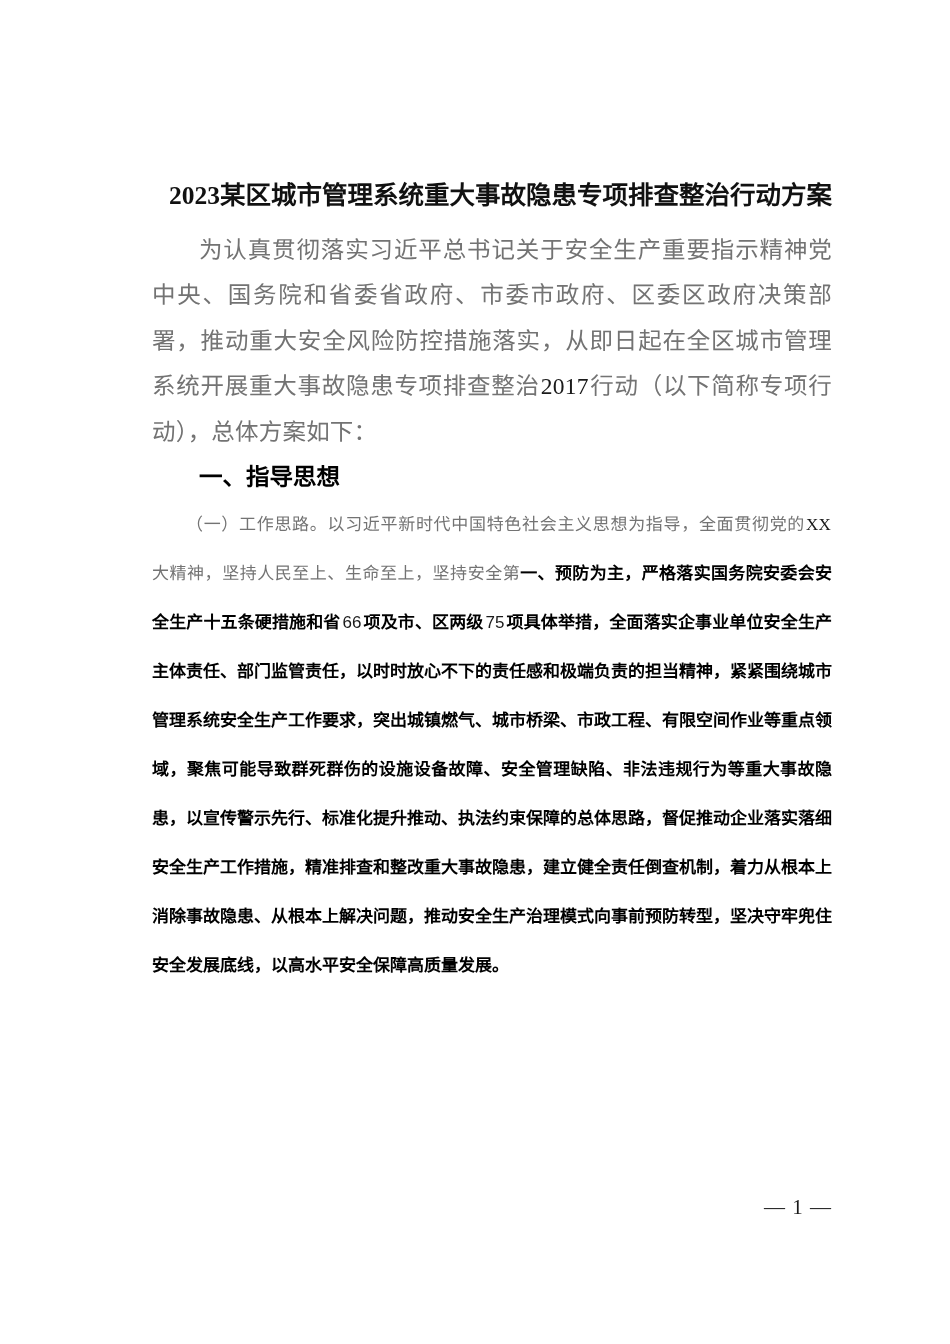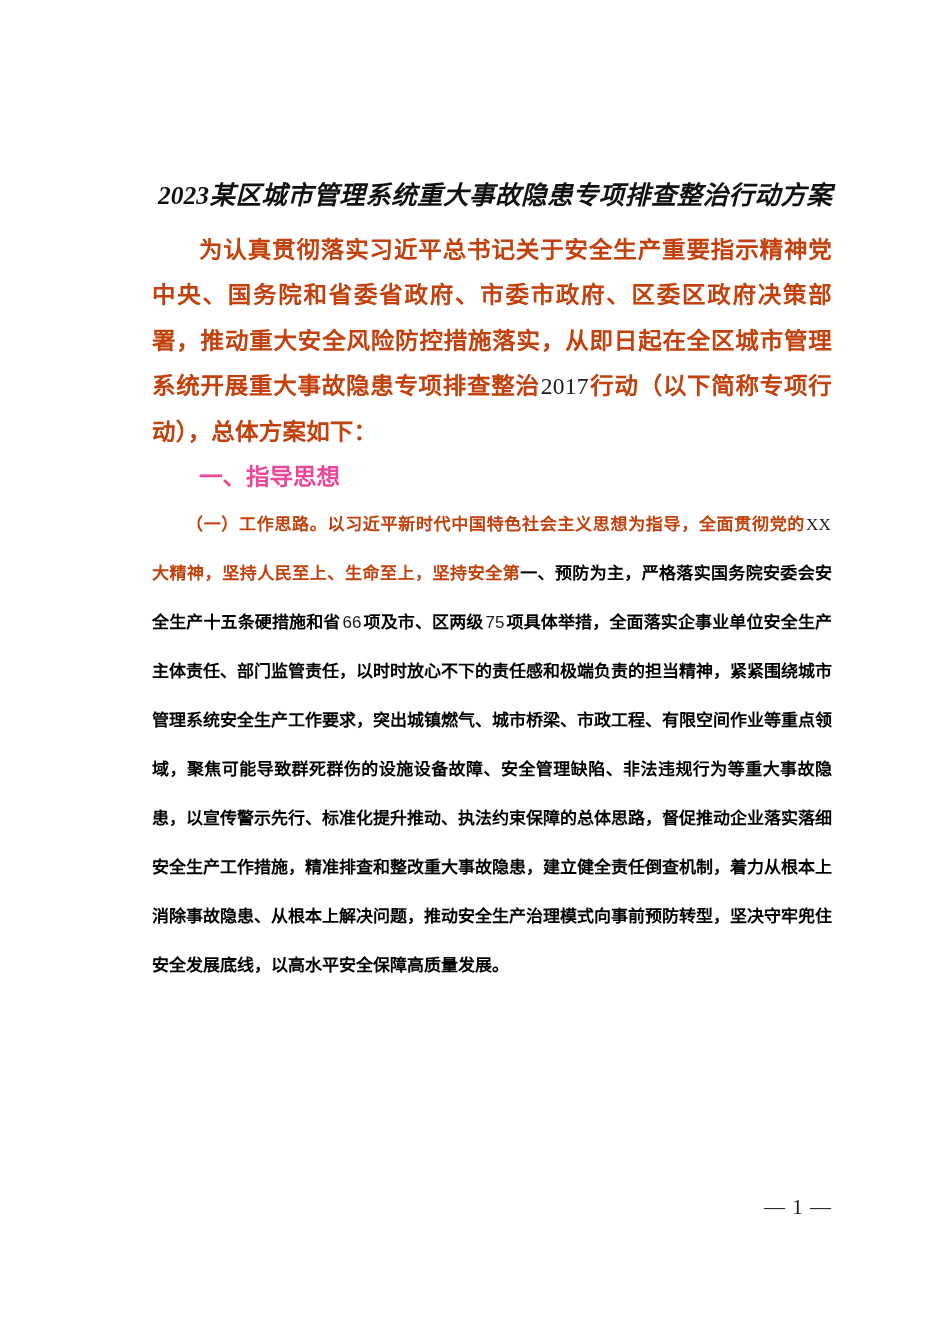--- a/index.html
+++ b/index.html
@@ -39,23 +39,22 @@
   .doc-title {
     font-family: "Liberation Serif", "DejaVu Serif", serif;
     font-weight: 700;
     font-size: 25.5px;
     line-height: 40px;
     letter-spacing: 0px;
     text-align: justify;
     text-align-last: justify;
     white-space: nowrap;
     color: #111111;
-    margin: 0 0 12px 6px;
+    margin: 0 0 12px 17px;
     padding: 0;
-    font-style: italic;
   }
 
   
   .p-kai {
     font-family: "DejaVu Serif", "Liberation Serif", serif;
     font-weight: 400;
     font-size: 23.5px;
     line-height: 45.4px;
     text-align: justify;
     text-align-last: left;
@@ -68,42 +67,42 @@
 
   
   .h-sec {
     font-family: "Liberation Sans", "DejaVu Sans", sans-serif;
     font-weight: 700;
     font-size: 23.5px;
     line-height: 45.4px;
     text-indent: 2em;
     margin: 0;
     padding: 0;
-    color: #ec4899;
+    color: #000000;
   }
 
   
   .p-mixed {
     font-size: 17px;
     line-height: 49px;
     text-align: justify;
     text-align-last: left;
     text-indent: 2em;
     margin: 0;
     padding: 0;
     font-family: "DejaVu Serif", "Liberation Serif", serif;
     font-weight: 400;
     color: #1a1a1a;
     letter-spacing: 0.2px;
   }
 
   .kai-run {
     font-family: "DejaVu Serif", "Liberation Serif", serif;
-    font-weight: 700;
-    color: #c2410c;
+    font-weight: 400;
+    color: #737373;
   }
 
   .hei-run {
     font-family: "Liberation Sans", "DejaVu Sans", sans-serif;
     font-weight: 700;
     color: #000000;
     letter-spacing: 0px;
   }
 
   

